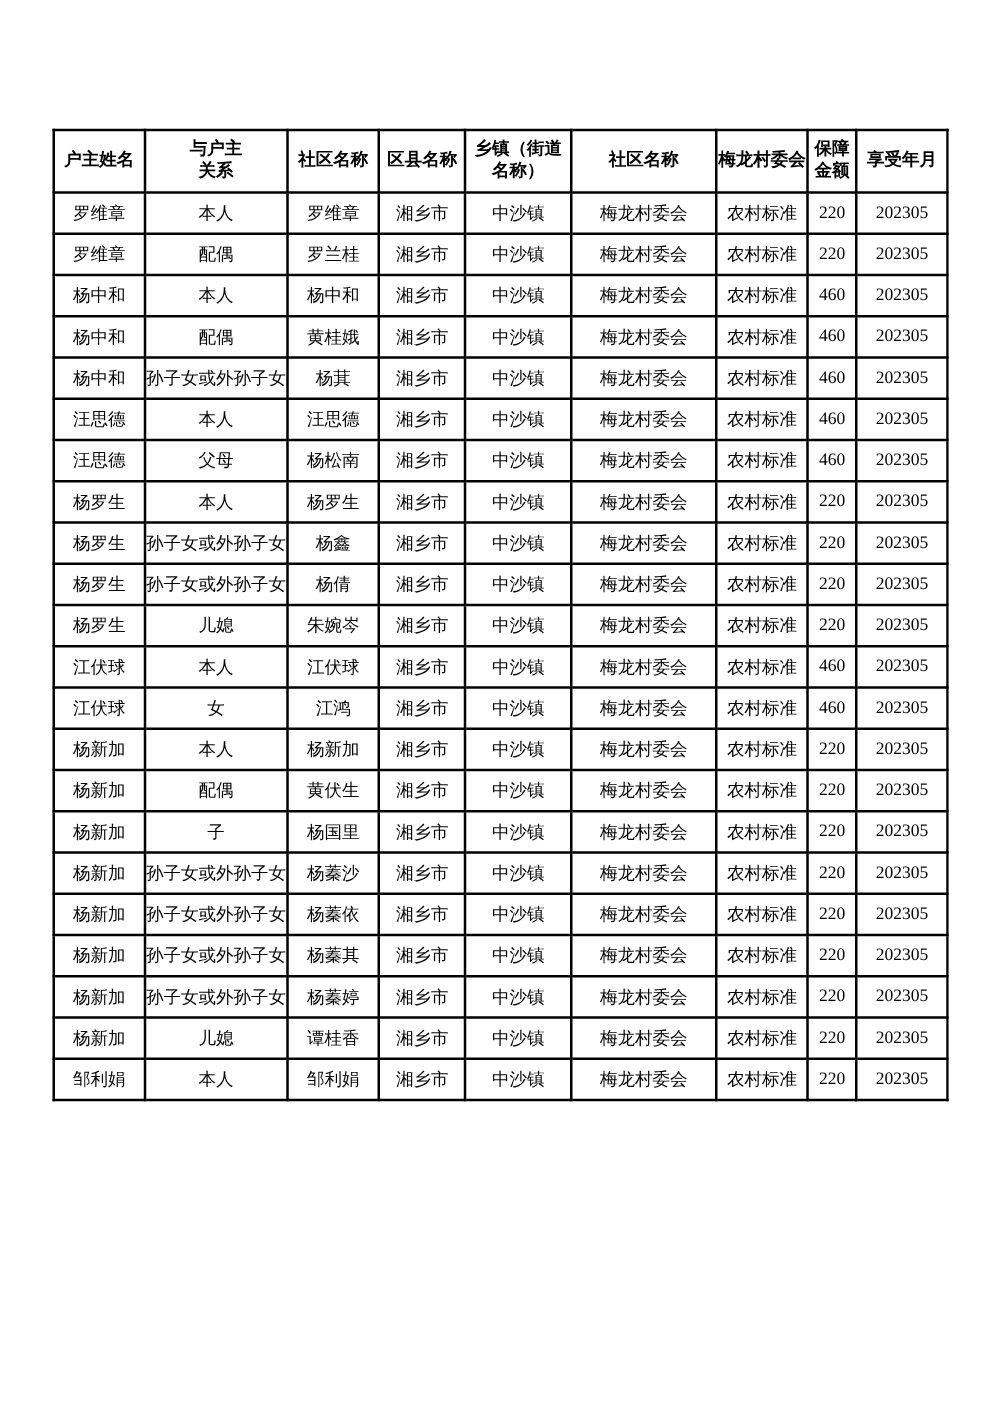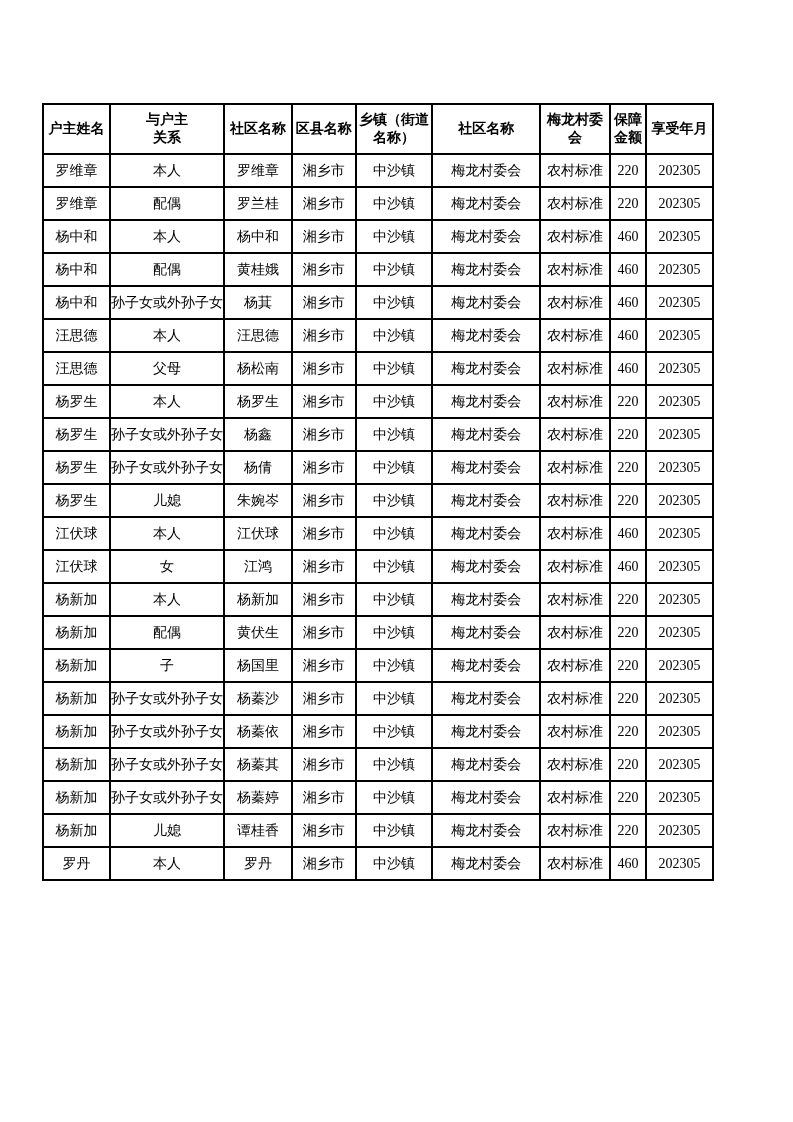--- a/index.html
+++ b/index.html
@@ -12,20 +12,21 @@
     background: #ffffff;
     font-family: "Liberation Serif", "DejaVu Serif", serif;
     color: #000000;
   }
   .page {
     position: relative;
     width: 714px;
     height: 1122px;
     background: #ffffff;
     overflow: hidden;
+    padding-left: 45px;
   }
   table.data-table {
     position: absolute;
     left: 42px;
     top: 103px;
     border-collapse: collapse;
     table-layout: fixed;
     background: #ffffff;
   }
   table.data-table th,
@@ -691,42 +692,42 @@
           </td>
           <td>
             <div class="cell-clip">220</div>
           </td>
           <td>
             <div class="cell-clip">202305</div>
           </td>
         </tr>
         <tr>
           <td>
-            <div class="cell-clip">罗丹</div>
+            <div class="cell-clip">邹利娟</div>
           </td>
           <td>
             <div class="cell-clip">本人</div>
           </td>
           <td>
-            <div class="cell-clip">罗丹</div>
-          </td>
-          <td>
-            <div class="cell-clip">湘乡市</div>
-          </td>
-          <td>
-            <div class="cell-clip">中沙镇</div>
-          </td>
-          <td>
-            <div class="cell-clip">梅龙村委会</div>
-          </td>
-          <td>
-            <div class="cell-clip">农村标准</div>
-          </td>
-          <td>
-            <div class="cell-clip">460</div>
+            <div class="cell-clip">邹利娟</div>
+          </td>
+          <td>
+            <div class="cell-clip">湘乡市</div>
+          </td>
+          <td>
+            <div class="cell-clip">中沙镇</div>
+          </td>
+          <td>
+            <div class="cell-clip">梅龙村委会</div>
+          </td>
+          <td>
+            <div class="cell-clip">农村标准</div>
+          </td>
+          <td>
+            <div class="cell-clip">220</div>
           </td>
           <td>
             <div class="cell-clip">202305</div>
           </td>
         </tr>
       </tbody>
   </table>
 </div>
 
 </body></html>

